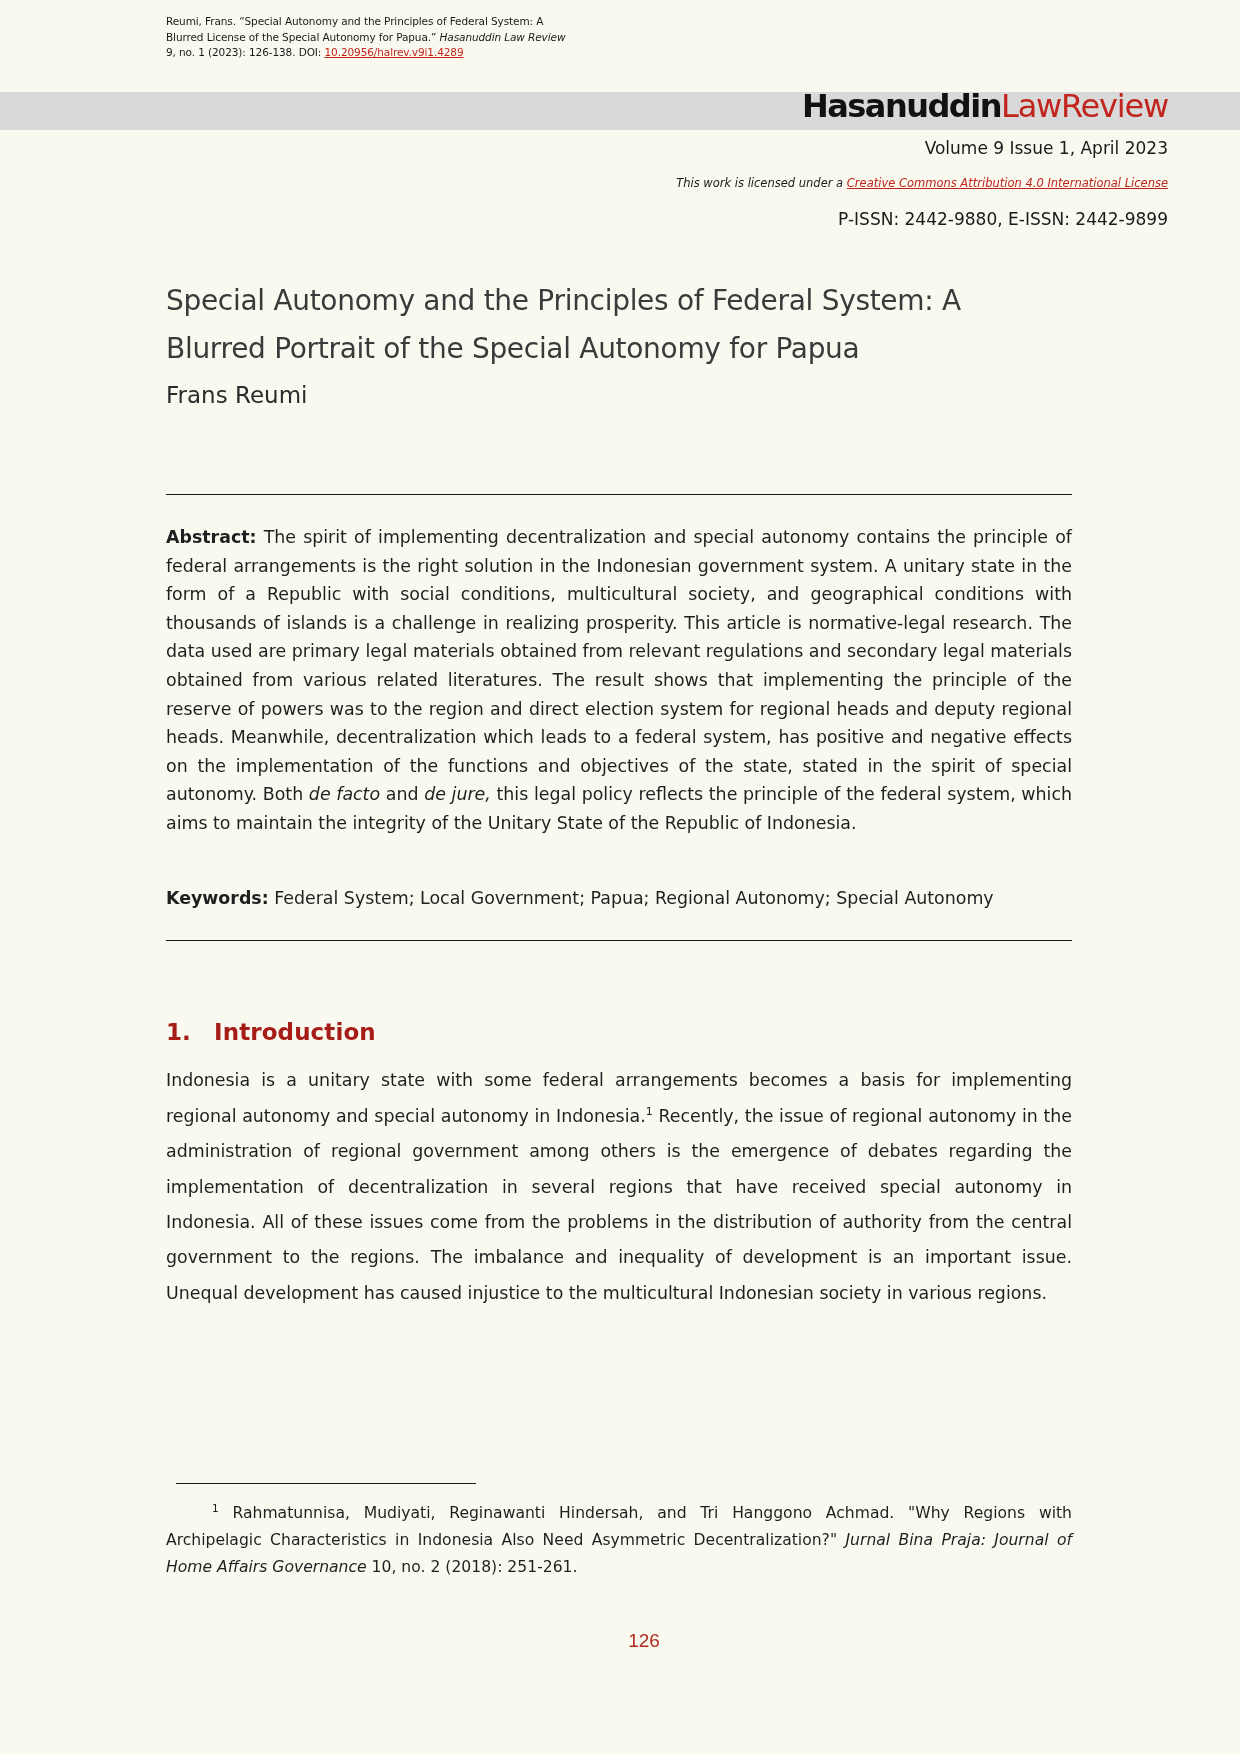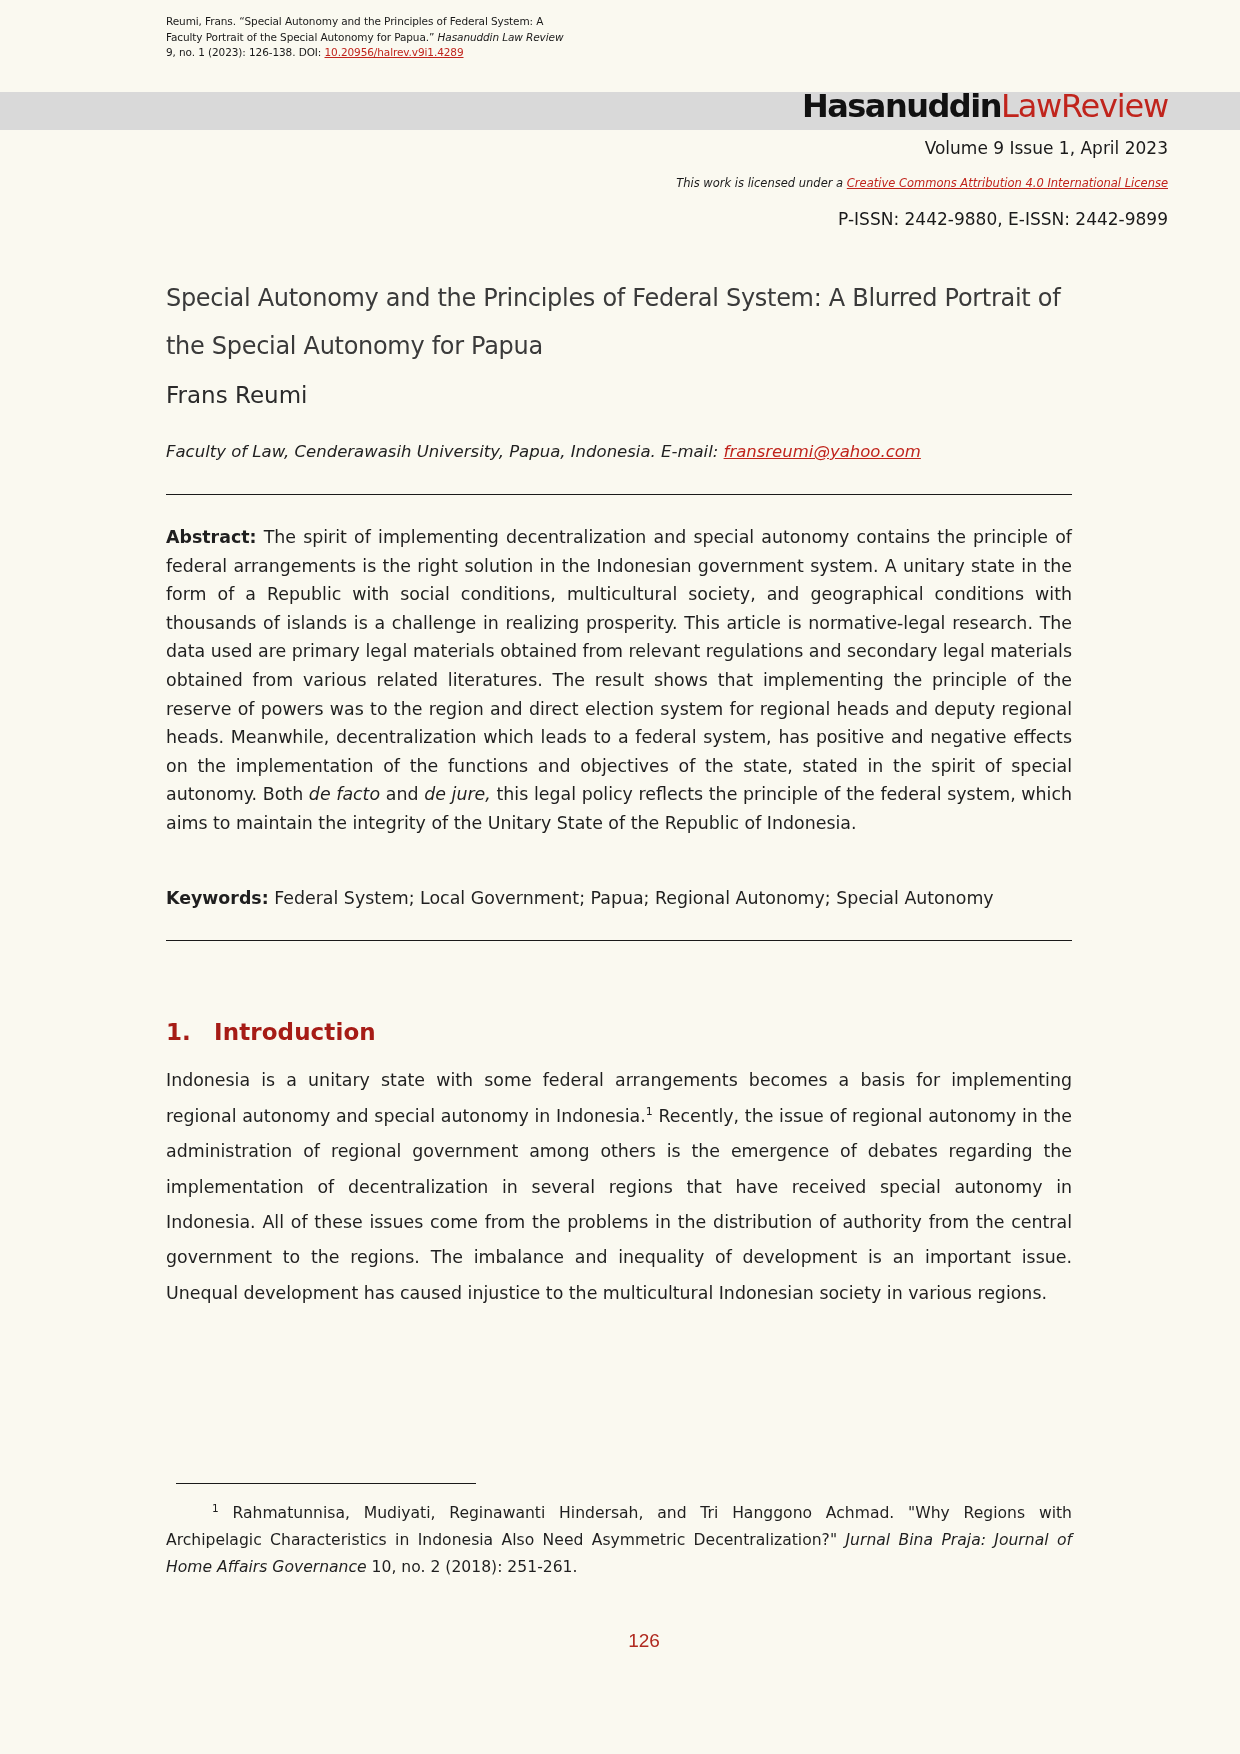--- a/index.html
+++ b/index.html
@@ -46,21 +46,21 @@
     position:absolute; right:72px; top:176px;
     font-size:11.5px; font-style:italic; color:#1a1a1a; white-space:nowrap;
   }
   .license-line .cc-link {
     color:#c0241c; text-decoration:underline; font-style:italic;
   }
 
   
   .doc-title {
     position:absolute; left:166px; top:258px; width:900px;
-    font-size:24px; line-height:48px; color:#3a3a3a;
+    font-size:28px; line-height:48px; color:#3a3a3a;
     font-weight:normal; letter-spacing:-0.3px;
   }
   .author {
     position:absolute; left:166px; top:382px;
     font-size:23px; color:#2b2b2b;
   }
   .affiliation {
     position:absolute; left:166px; top:440px; width:900px;
     font-size:16.5px; font-style:italic; color:#222; line-height:24px;
   }
@@ -122,34 +122,33 @@
     font-size:19px; color:#b02a20;margin-left:24px;
   }
 </style>
 </head>
 <body>
 
 <div class="page">
 
   <div class="cite-head">
     <div>Reumi, Frans. “Special Autonomy and the Principles of Federal System: A</div>
-    <div><span>Faculty Portrait of the Special Autonomy for Papua.” </span><i>Hasanuddin Law Review</i></div>
+    <div><span>Blurred License of the Special Autonomy for Papua.” </span><i>Hasanuddin Law Review</i></div>
     <div><span>9, no. 1 (2023): 126-138. DOI: </span><a class="doi-link" href="#">10.20956/halrev.v9i1.4289</a></div>
   </div>
 
   <div class="masthead-band"></div>
   <div class="masthead-title"><span class="mh-black">Hasanuddin</span><span class="mh-red">LawReview</span></div>
 
   <div class="issue-line">Volume 9 Issue 1, April 2023</div>
   <div class="issn-line">P-ISSN: 2442-9880, E-ISSN: 2442-9899</div>
   <div class="license-line"><span>This work is licensed under a </span><a class="cc-link" href="#">Creative Commons Attribution 4.0 International License</a></div>
 
   <h1 class="doc-title">Special Autonomy and the Principles of Federal System: A Blurred Portrait of the Special Autonomy for Papua</h1>
   <div class="author">Frans Reumi</div>
-  <div class="affiliation"><span>Faculty of Law, Cenderawasih University, Papua, Indonesia. E-mail: </span><a class="email" href="#">fransreumi@yahoo.com</a></div>
 
   <div class="hr hr-top"></div>
 
   <div class="abstract"><b>Abstract:</b><span> The spirit of implementing decentralization and special autonomy contains the principle of federal arrangements is the right solution in the Indonesian government system. A unitary state in the form of a Republic with social conditions, multicultural society, and geographical conditions with thousands of islands is a challenge in realizing prosperity. This article is normative-legal research. The data used are primary legal materials obtained from relevant regulations and secondary legal materials obtained from various related literatures. The result shows that implementing the principle of the reserve of powers was to the region and direct election system for regional heads and deputy regional heads. Meanwhile, decentralization which leads to a federal system, has positive and negative effects on the implementation of the functions and objectives of the state, stated in the spirit of special autonomy. Both </span><i>de facto</i><span> and </span><i>de jure,</i><span> this legal policy reflects the principle of the federal system, which aims to maintain the integrity of the Unitary State of the Republic of Indonesia.</span></div>
 
   <div class="keywords"><b>Keywords:</b><span> Federal System; Local Government; Papua; Regional Autonomy; Special Autonomy</span></div>
 
   <div class="hr hr-bottom"></div>
 
   <h2 class="section-head"><span class="num">1.</span><span>Introduction</span></h2>

